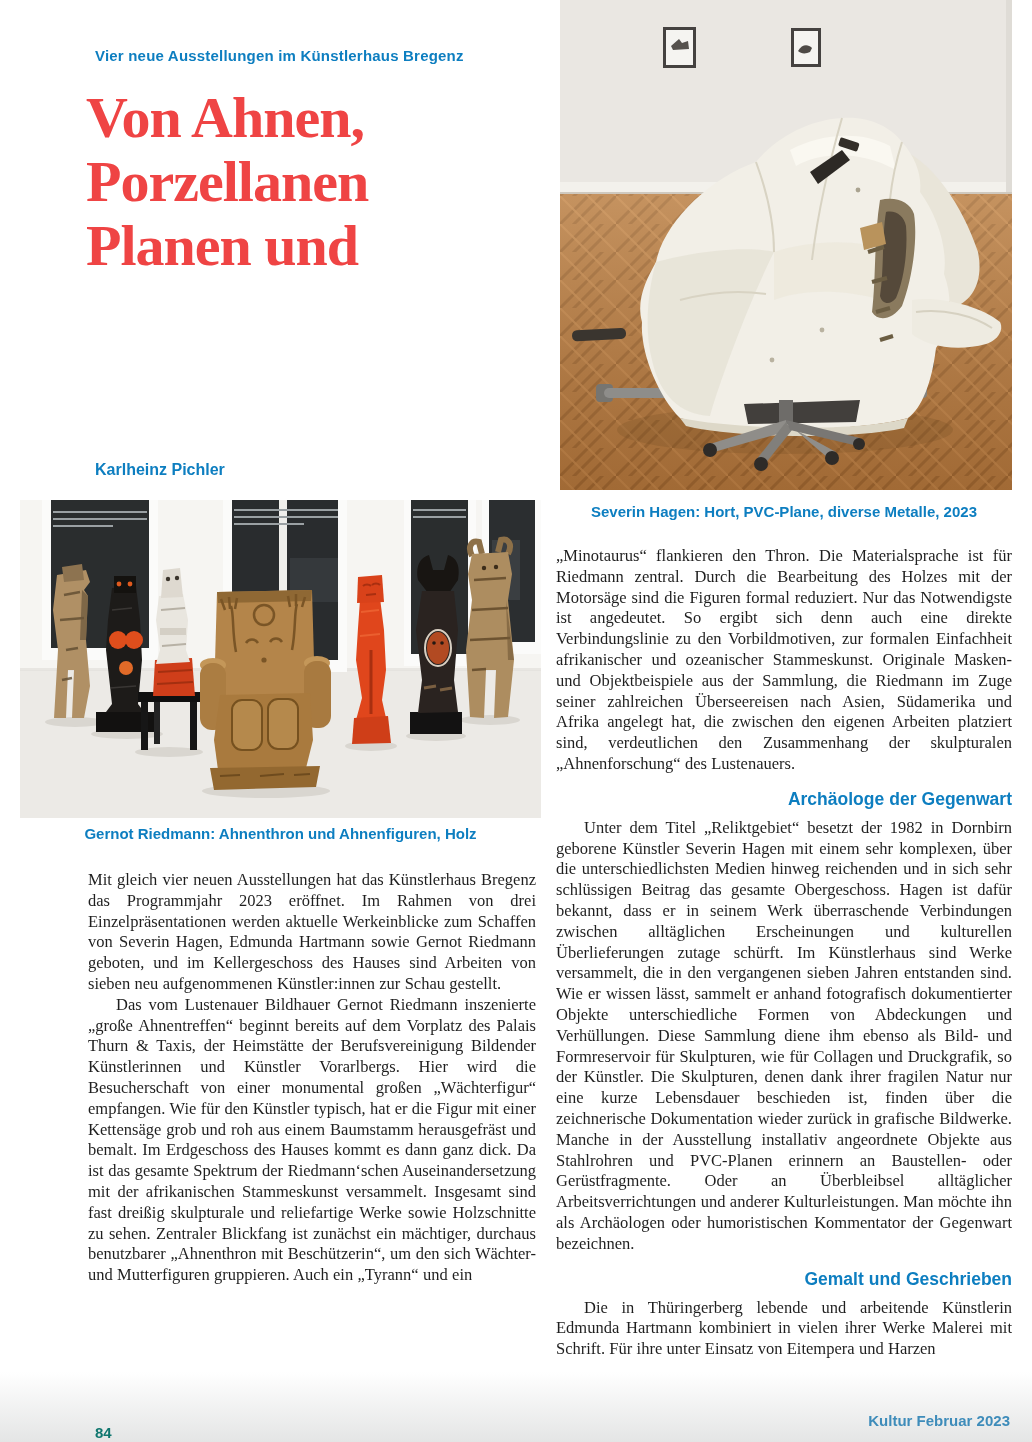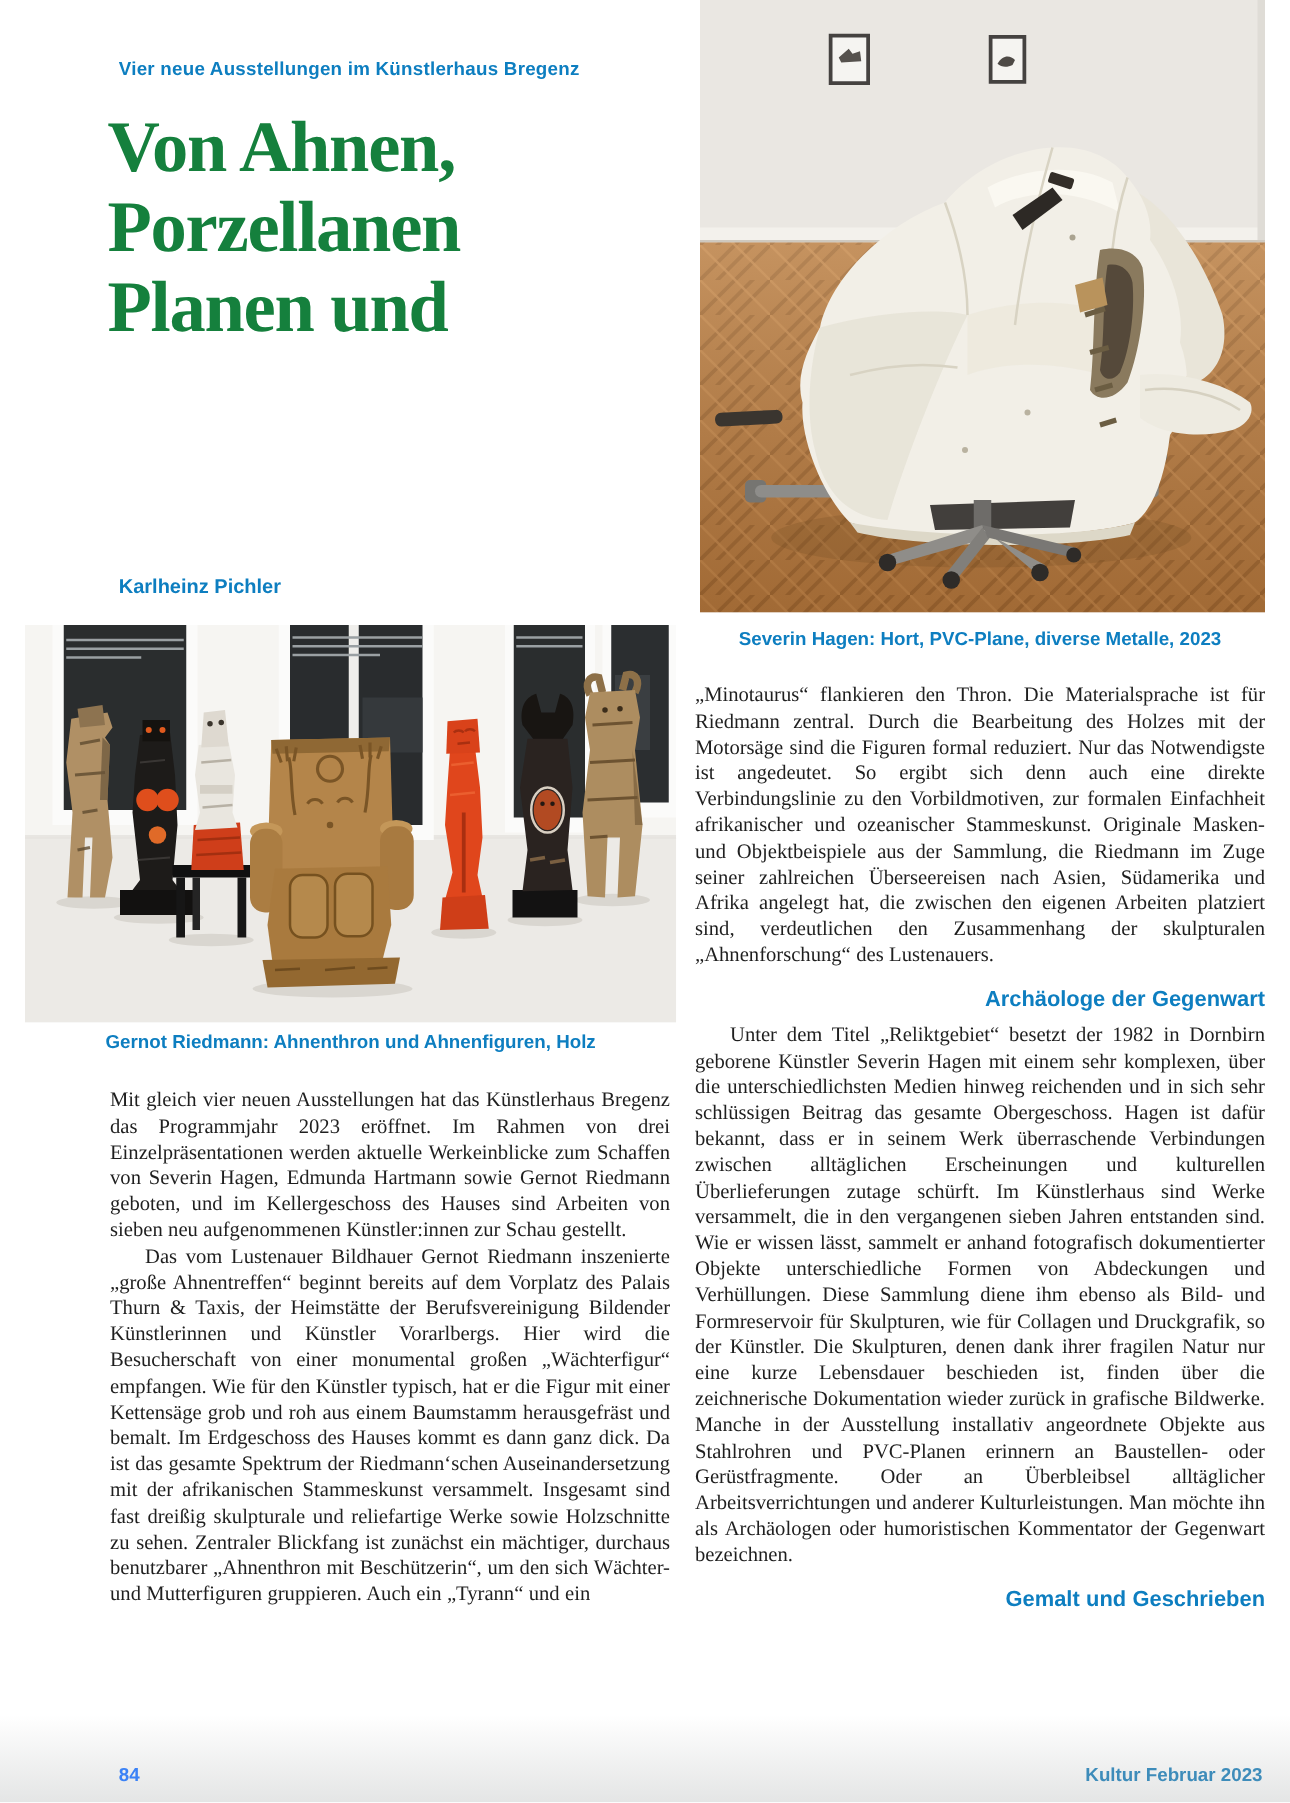--- a/index.html
+++ b/index.html
@@ -2,21 +2,21 @@
 <html lang="de" style="--accent: #0d7ec0;"><head>
 <meta charset="utf-8">
 <style>
   html,body{margin:0;padding:0;background:#ffffff;}
   :root{--accent:#0d7ec0;}
   .page{position:relative;width:1032px;height:1442px;background:#ffffff;overflow:hidden;
         font-family:"Liberation Serif",serif;color:#1f1f1f;}
   .kicker{position:absolute;left:95px;top:47px;width:600px;
           font:700 15px/1.25 "Liberation Sans",sans-serif;color:var(--accent);letter-spacing:.2px;}
   .title{position:absolute;left:86px;top:86px;width:480px;margin:0;
-         font:700 58px/64px "Liberation Serif",serif;color:#15803d;letter-spacing:-1px;}
+         font:700 58px/64px "Liberation Serif",serif;color:#ef4444;letter-spacing:-1px;}
   .title span{display:block;}
   .author{position:absolute;left:95px;top:460px;
           font:700 16px/1.2 "Liberation Sans",sans-serif;color:var(--accent);}
   .photo{position:absolute;margin:0;padding:0;}
   .photo svg{display:block;width:100%;height:100%;}
   .photo-right{left:560px;top:0;width:452px;height:490px;}
   .photo-left{left:20px;top:500px;width:521px;height:318px;}
   .caption{position:absolute;text-align:center;
            font:700 15px/1.3 "Liberation Sans",sans-serif;color:var(--accent);}
   .caption-right{left:556px;top:502px;width:456px;}
@@ -24,22 +24,22 @@
   .col{position:absolute;text-align:justify;font-size:16.5px;line-height:20.8px;
        hyphens:auto;-webkit-hyphens:auto;word-spacing:.2px;}
   .col-left{left:88px;top:870px;width:448px;}
   .col-right{left:556px;top:546px;width:456px;}
   .col p{margin:0;}
   .col p.indent{text-indent:28px;font-family:Liberation Serif, serif;}
   .subhead{font:700 17.5px/1.2 "Liberation Sans",sans-serif;color:var(--accent);
            margin:14px 0 8px 18px;text-align:right;text-indent:0;}
   .footer-band{position:absolute;left:0;bottom:0;width:100%;height:70px;
                background:linear-gradient(180deg,rgba(230,231,231,0) 0%,#e4e5e5 100%);}
-  .footer-num{position:absolute;left:95px;bottom:12px;
-              font:700 15px/1.2 "Liberation Sans",sans-serif;color:#3b82f6;}
+  .footer-num{position:absolute;left:95px;bottom:0;
+              font:700 15px/1.2 "Liberation Sans",sans-serif;color:#0f766e;}
   .footer-issue{position:absolute;right:22px;bottom:12px;
               font:700 15px/1.2 "Liberation Sans",sans-serif;color:#3e8cba;}
 </style>
 </head>
 <body>
 
 <div class="page">
 
   <div class="kicker">Vier neue Ausstellungen im Künstlerhaus Bregenz</div>
 
@@ -246,19 +246,20 @@
   <div class="col col-left">
     <p>Mit gleich vier neuen Ausstellungen hat das Künstlerhaus Bregenz das Programmjahr 2023 eröffnet. Im Rahmen von drei Einzelpräsentationen werden aktuelle Werkeinblicke zum Schaffen von Severin Hagen, Edmunda Hartmann sowie Gernot Riedmann geboten, und im Kellergeschoss des Hauses sind Arbeiten von sieben neu aufgenommenen Künstler:innen zur Schau gestellt.</p>
     <p class="indent">Das vom Lustenauer Bildhauer Gernot Riedmann inszenierte „große Ahnentreffen“ beginnt bereits auf dem Vorplatz des Palais Thurn &amp; Taxis, der Heimstätte der Berufsvereinigung Bildender Künstlerinnen und Künstler Vorarlbergs. Hier wird die Besucherschaft von einer monumental großen „Wächterfigur“ empfangen. Wie für den Künstler typisch, hat er die Figur mit einer Kettensäge grob und roh aus einem Baumstamm herausgefräst und bemalt. Im Erdgeschoss des Hauses kommt es dann ganz dick. Da ist das gesamte Spektrum der Riedmann‘schen Auseinandersetzung mit der afrikanischen Stammeskunst versammelt. Insgesamt sind fast dreißig skulpturale und reliefartige Werke sowie Holzschnitte zu sehen. Zentraler Blickfang ist zunächst ein mächtiger, durchaus benutzbarer „Ahnenthron mit Beschützerin“, um den sich Wächter- und Mutterfiguren gruppieren. Auch ein „Tyrann“ und ein</p>
   </div>
 
   <div class="col col-right">
     <p>„Minotaurus“ flankieren den Thron. Die Materialsprache ist für Riedmann zentral. Durch die Bearbeitung des Holzes mit der Motorsäge sind die Figuren formal reduziert. Nur das Notwendigste ist angedeutet. So ergibt sich denn auch eine direkte Verbindungslinie zu den Vorbildmotiven, zur formalen Einfachheit afrikanischer und ozeanischer Stammeskunst. Originale Masken- und Objektbeispiele aus der Sammlung, die Riedmann im Zuge seiner zahlreichen Überseereisen nach Asien, Südamerika und Afrika angelegt hat, die zwischen den eigenen Arbeiten platziert sind, verdeutlichen den Zusammenhang der skulpturalen „Ahnenforschung“ des Lustenauers.</p>
     <h2 class="subhead">Archäologe der Gegenwart</h2>
     <p class="indent">Unter dem Titel „Reliktgebiet“ besetzt der 1982 in Dornbirn geborene Künstler Severin Hagen mit einem sehr komplexen, über die unterschiedlichsten Medien hinweg reichenden und in sich sehr schlüssigen Beitrag das gesamte Obergeschoss. Hagen ist dafür bekannt, dass er in seinem Werk überraschende Verbindungen zwischen alltäglichen Erscheinungen und kulturellen Überlieferungen zutage schürft. Im Künstlerhaus sind Werke versammelt, die in den vergangenen sieben Jahren entstanden sind. Wie er wissen lässt, sammelt er anhand fotografisch dokumentierter Objekte unterschiedliche Formen von Abdeckungen und Verhüllungen. Diese Sammlung diene ihm ebenso als Bild- und Formreservoir für Skulpturen, wie für Collagen und Druckgrafik, so der Künstler. Die Skulpturen, denen dank ihrer fragilen Natur nur eine kurze Lebensdauer beschieden ist, finden über die zeichnerische Dokumentation wieder zurück in grafische Bildwerke. Manche in der Ausstellung installativ angeordnete Objekte aus Stahlrohren und PVC-Planen erinnern an Baustellen- oder Gerüstfragmente. Oder an Überbleibsel alltäglicher Arbeitsverrichtungen und anderer Kulturleistungen. Man möchte ihn als Archäologen oder humoristischen Kommentator der Gegenwart bezeichnen.</p>
     <h2 class="subhead">Gemalt und Geschrieben</h2>
+    <p class="indent">Die in Thüringerberg lebende und arbeitende Künstlerin Edmunda Hartmann kombiniert in vielen ihrer Werke Malerei mit Schrift. Für ihre unter Einsatz von Eitempera und Harzen</p>
   </div>
 
   <div class="footer-band"></div>
   <div class="footer-num">84</div>
   <div class="footer-issue">Kultur Februar 2023</div>
 
 </div>
 
 </body></html>

